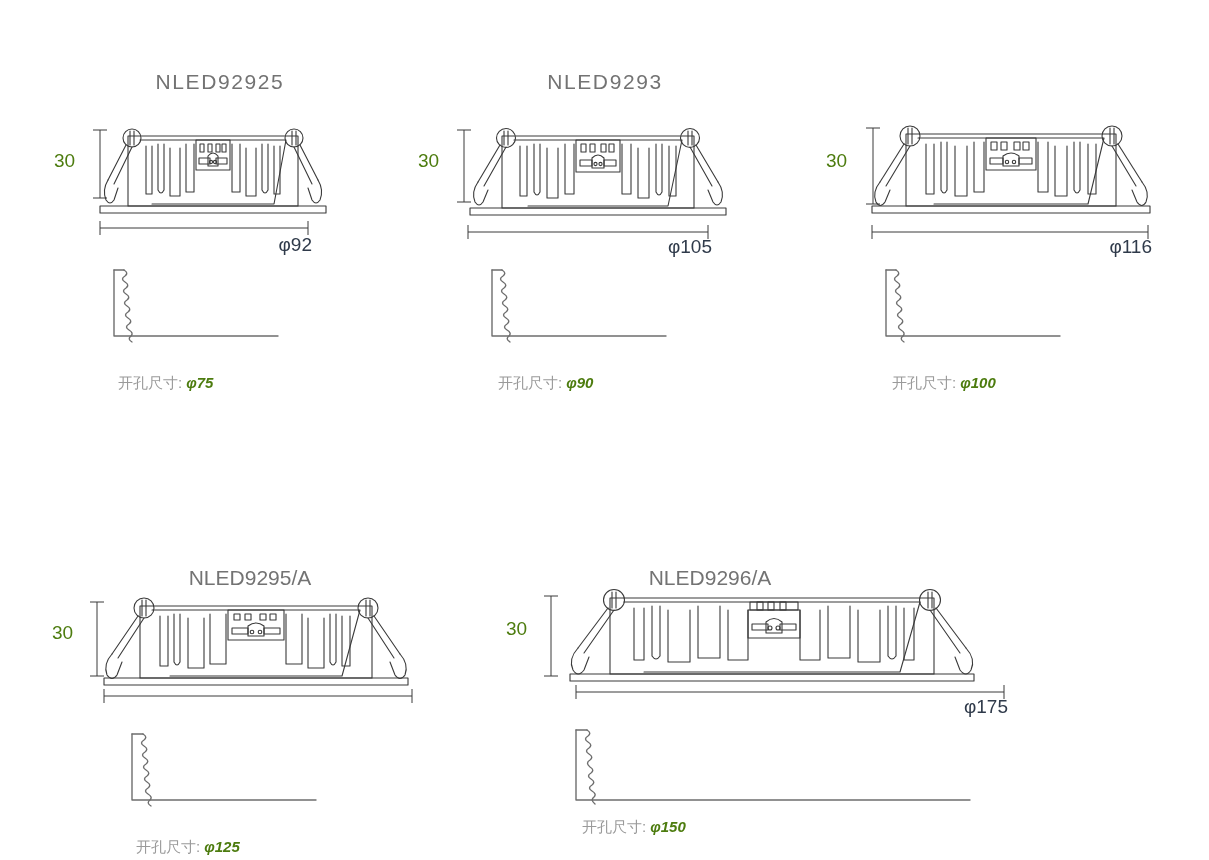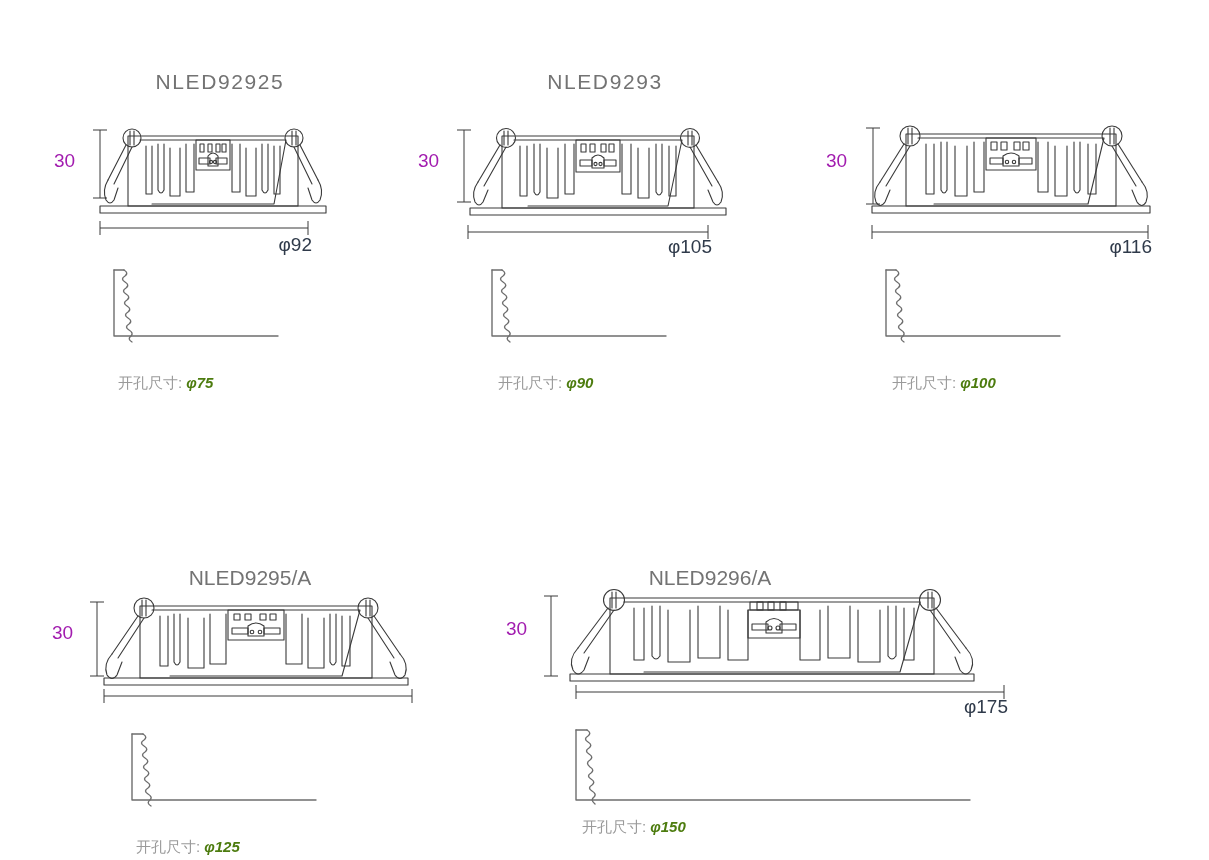--- a/index.html
+++ b/index.html
@@ -40,21 +40,21 @@
   .fixture-wrap {
     position: absolute;
   }
   .fixture-svg {
     display: block;
     overflow: visible;
   }
   .height-dim {
     position: absolute;
     font-size: 19px;
-    color: #a21caf;
+    color: #4d7c0f;
     white-space: nowrap;
   }
   .dia-dim {
     position: absolute;
     text-align: right;
     font-size: 19px;
     color: #2f3a4a;
     white-space: nowrap;
   }
   .cutout-wrap {

